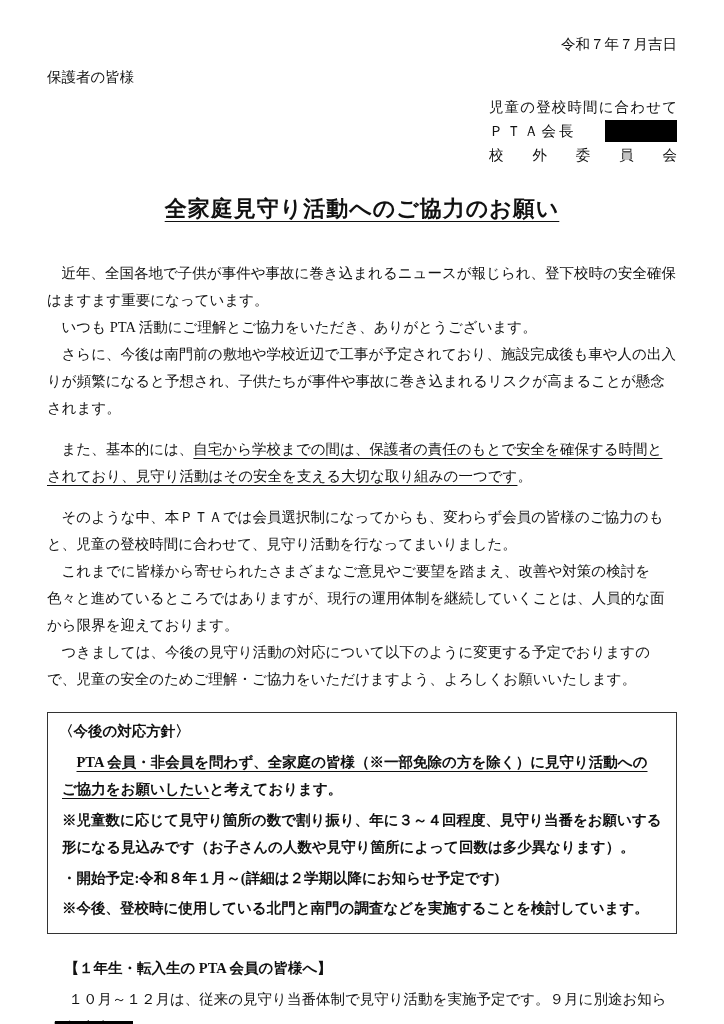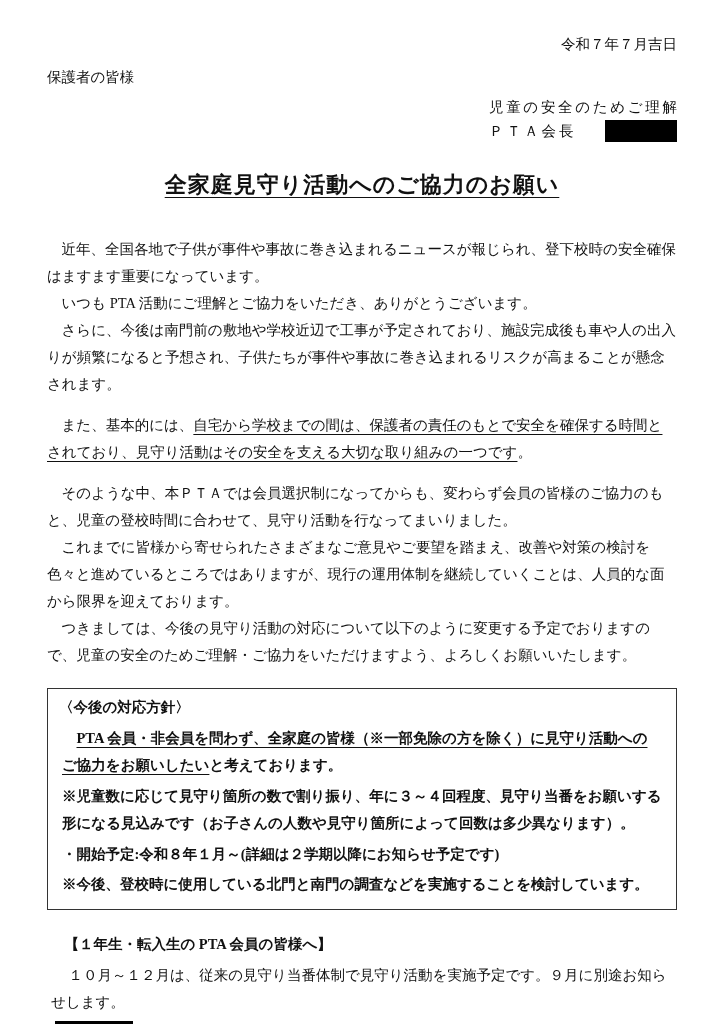--- a/index.html
+++ b/index.html
@@ -61,25 +61,26 @@
 </head>
 <body>
 
 <div class="page">
 
   <div class="date-line">令和７年７月吉日</div>
 
   <div class="addressee">保護者の皆様</div>
 
   <div class="sender-block">
-    <div class="school-name">児童の安全のためご理解</div>
+    <div class="school-name">児童の登校時間に合わせて</div>
     <div class="pta-line">
       <span class="pta-label">ＰＴＡ会長</span>
       <span class="redact redact-chair"></span>
     </div>
+    <div class="committee">校　外　委　員　会</div>
   </div>
 
   <h1 class="doc-title"><span>全家庭見守り活動へのご協力のお願い</span></h1>
 
   <div class="body-text">
     <p>近年、全国各地で子供が事件や事故に巻き込まれるニュースが報じられ、登下校時の安全確保はますます重要になっています。</p>
     <p>いつも PTA 活動にご理解とご協力をいただき、ありがとうございます。</p>
     <p>さらに、今後は南門前の敷地や学校近辺で工事が予定されており、施設完成後も車や人の出入りが頻繁になると予想され、子供たちが事件や事故に巻き込まれるリスクが高まることが懸念されます。</p>
     <p class="gap-before"><span>また、基本的には、</span><span class="u">自宅から学校までの間は、保護者の責任のもとで安全を確保する時間とされており、見守り活動はその安全を支える大切な取り組みの一つです</span><span>。</span></p>
     <p class="gap-before">そのような中、本ＰＴＡでは会員選択制になってからも、変わらず会員の皆様のご協力のもと、児童の登校時間に合わせて、見守り活動を行なってまいりました。</p>

